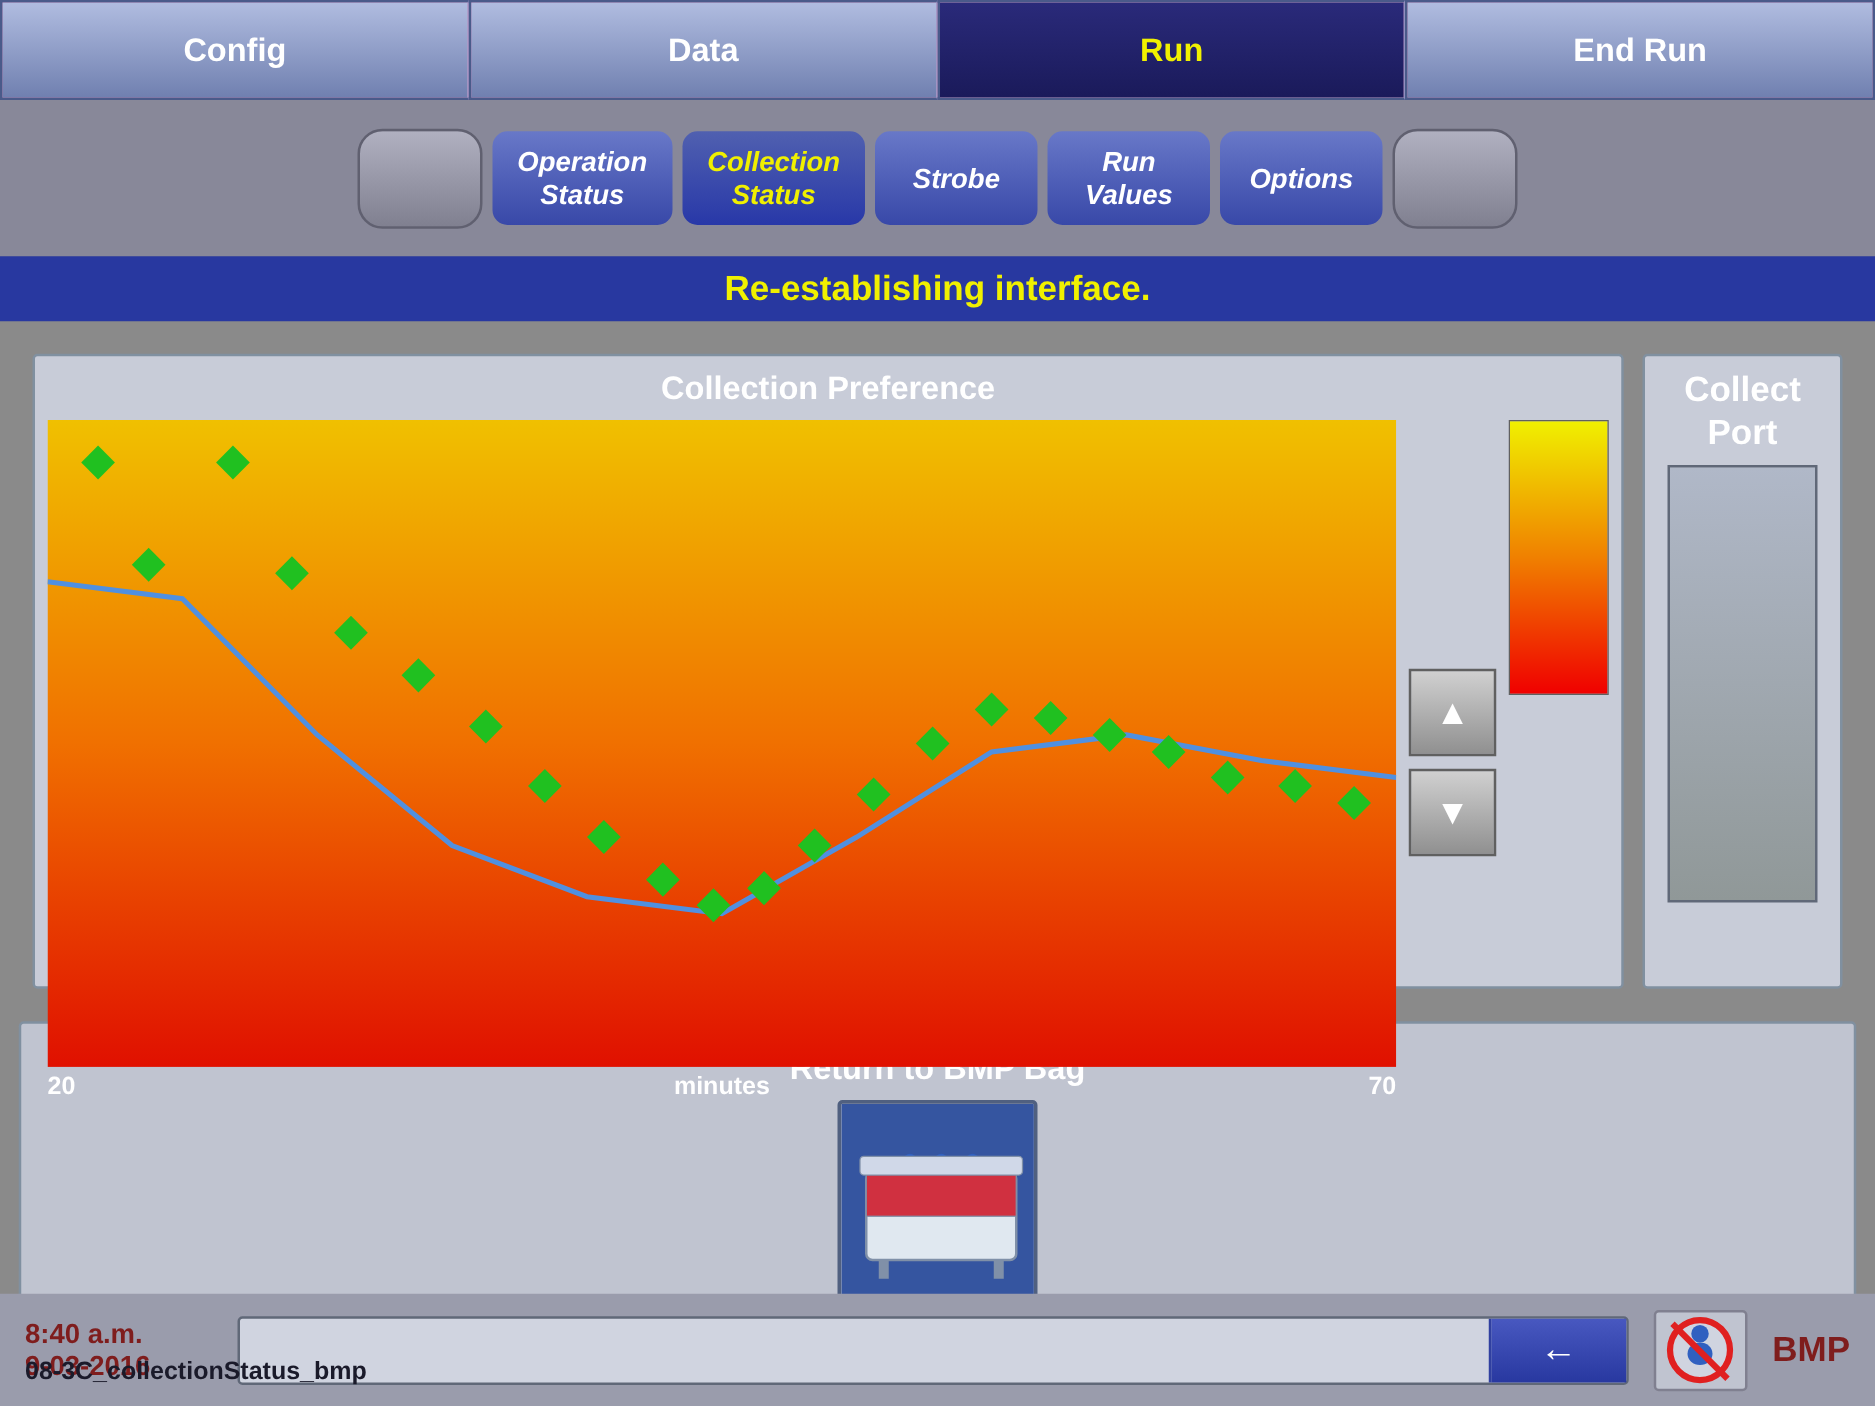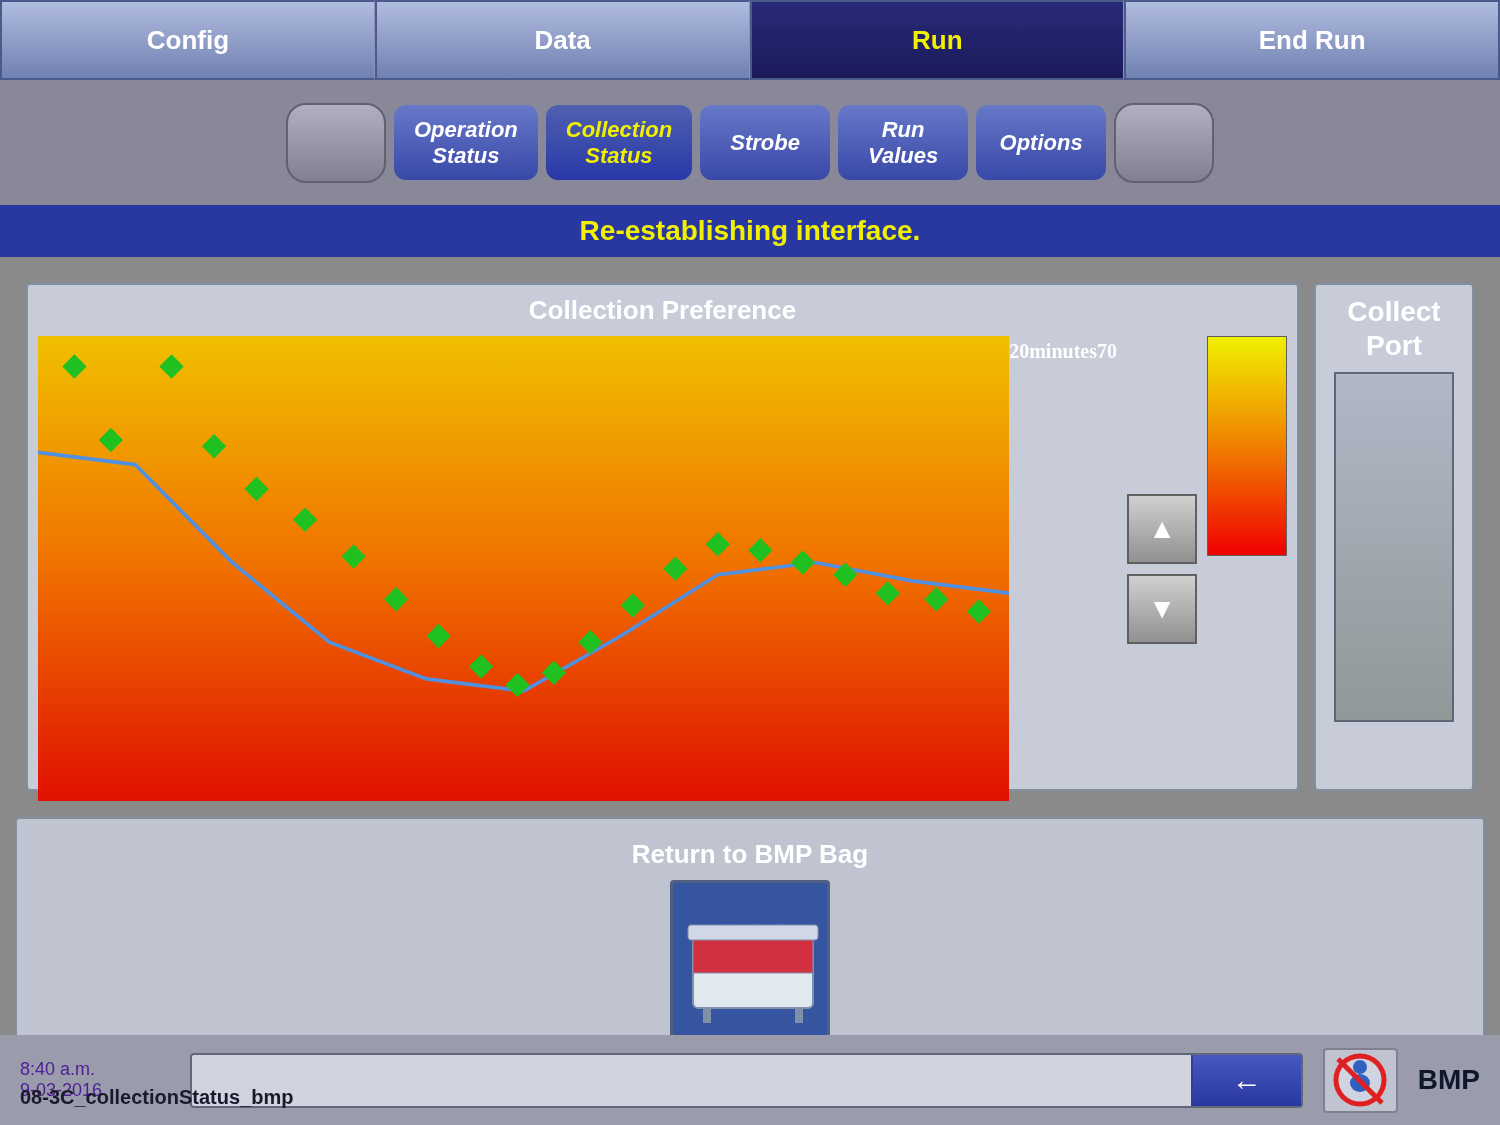--- a/index.html
+++ b/index.html
@@ -141,22 +141,21 @@
       align-items: flex-end;
       padding-right: 5px;
       color: white;
       font-size: 20px;
       font-weight: bold;
       padding-bottom: 30px;
     }
     .chart-canvas-wrap {
       flex: 1;
       display: flex;
-      flex-direction: row;
-      font-family: Liberation Serif, serif;
+      flex-direction: column;
     }
     .chart-canvas {
       flex: 1;
       position: relative;
     }
     .chart-x-labels {
       display: flex;
       justify-content: space-between;
       color: white;
       font-size: 20px;
@@ -273,23 +272,23 @@
       bottom: 0;
       width: 100%;
       height: 90px;
       background: #9a9cac;
       display: flex;
       align-items: center;
       padding: 10px 20px;
       gap: 20px;
     }
     .footer-time {
-      font-size: 18px;
-      font-weight: normal;
-      color: #4c1d95;
+      font-size: 22px;
+      font-weight: bold;
+      color: #7f1d1d;
       min-width: 150px;
     }
     .footer-input {
       flex: 1;
       height: 55px;
       background: #d0d4e0;
       border: 2px solid #606878;
       border-radius: 4px;
       position: relative;
     }
@@ -300,21 +299,21 @@
       border: 2px solid #808090;
       border-radius: 4px;
       display: flex;
       align-items: center;
       justify-content: center;
       font-size: 36px;
     }
     .footer-bmp {
       font-size: 28px;
       font-weight: bold;
-      color: #0f172a;
+      color: #7f1d1d;
     }
     .footer-filename {
       position: absolute;
       bottom: 16px;
       left: 20px;
       font-size: 20px;
       font-weight: bold;
       color: #1a1a2a;
     }
 

